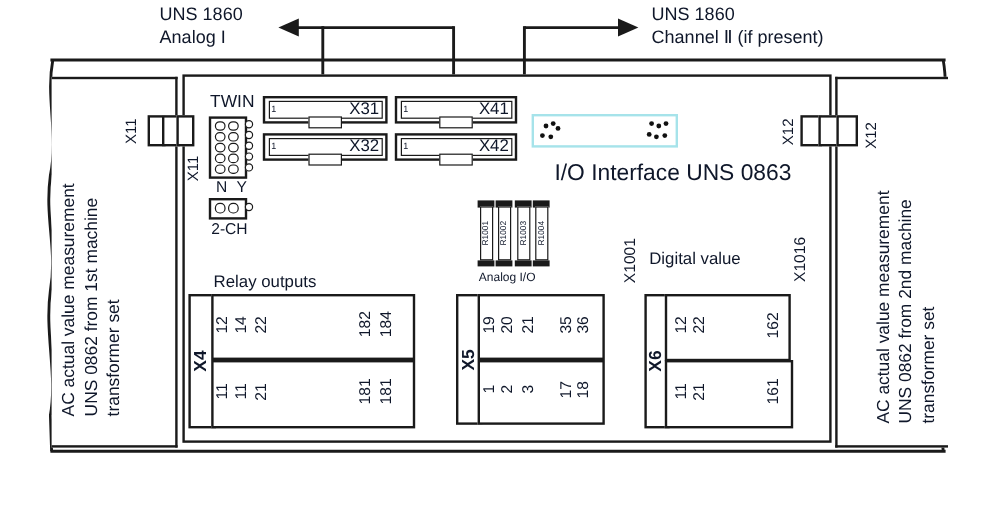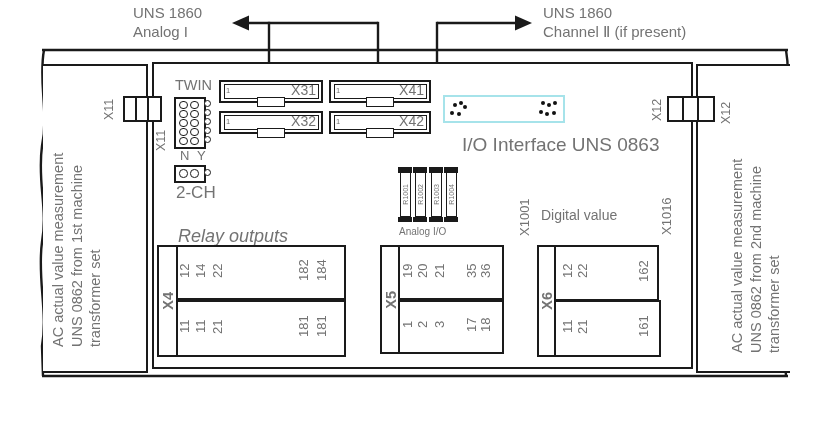--- a/index.html
+++ b/index.html
@@ -1,17 +1,17 @@
 <!DOCTYPE html>
 <html><head>
 <meta charset="utf-8">
 <style>
   html,body{margin:0;padding:0;background:#fff;}
   #stage{position:relative;width:828px;height:421px;background:#fff;overflow:hidden;
-         font-family:"Liberation Sans",sans-serif;color:#737373;}
+         font-family:"Liberation Sans",sans-serif;color:#0f172a;}
   .abs{position:absolute;}
   .vtext{writing-mode:vertical-rl;transform:rotate(180deg);}
   .vc{text-align:center;}
   
   .panel{position:absolute;border:2px solid #1a1a1a;background:#fff;}
   #left-panel{left:43px;top:64px;width:103px;height:305px;border-left:none;}
   #right-panel{left:696px;top:64px;width:92px;height:305px;border-right:none;}
   #main-board{left:152px;top:62px;width:537px;height:303px;}
   .panel-text{position:absolute;font-size:14.5px;line-height:18.5px;white-space:nowrap;}
   
@@ -146,21 +146,21 @@
   <div class="pcs" style="left:204px;top:127px;"></div>
   <div class="pcs" style="left:204px;top:136px;"></div>
 
   <div class="abs lbl" style="left:180px;top:148px;font-size:13px;">N</div>
   <div class="abs lbl" style="left:197px;top:148px;font-size:13px;">Y</div>
   <div class="jbox" style="left:174px;top:165px;width:28px;height:14px;">
     <div class="pc" style="left:3px;top:2px;"></div>
       <div class="pc" style="left:14px;top:2px;"></div>
   </div>
   <div class="pcs" style="left:204px;top:169px;"></div>
-  <div class="abs lbl" style="left:176px;top:183px;font-size:17px;">2-CH</div>
+  <div class="abs lbl" style="left:176px;top:183px;font-size:13px;">2-CH</div>
 
   <div class="ribbon" style="left:219px;top:80px;width:100px;">
     <div class="ribbon-inner"></div>
     <span class="ribbon-pin1">1</span>
     <span class="ribbon-label">X31</span>
     <div class="ribbon-notch"></div>
   </div>
   <div class="ribbon" style="left:329px;top:80px;width:98px;">
     <div class="ribbon-inner"></div>
     <span class="ribbon-pin1">1</span>
@@ -218,21 +218,21 @@
     <div class="res-cap bot"></div>
   </div>
   <div class="resistor" style="left:444px;">
     <div class="res-cap"></div>
     <div class="res-body">
         <span class="vtext">R1004</span>
       </div>
     <div class="res-cap bot"></div>
   </div>
 
-  <div class="abs lbl" style="left:178px;top:226px;font-size:18px;font-style:italic;">Relay outputs</div>
+  <div class="abs lbl" style="left:178px;top:226px;font-size:14px;">Relay outputs</div>
   <div class="abs lbl" style="left:399px;top:226px;font-size:10px;">Analog I/O</div>
   <div class="abs lbl" style="left:541px;top:207px;font-size:14px;">Digital value</div>
   <div class="abs vtext vc" style="left:517px;top:192px;height:50px;width:17px;font-size:13px;line-height:16px;">X1001</div>
   <div class="abs vtext vc" style="left:659px;top:190px;height:52px;width:17px;font-size:13px;line-height:16px;">X1016</div>
 
   <div class="conn-col" style="left:157px;top:245px;width:19px;height:108px;">
     <span class="vtext">X4</span>
   </div>
   <div class="conn-box" style="left:176px;top:245px;width:166px;height:51px;"></div>
   <div class="conn-box" style="left:176px;top:300px;width:166px;height:53px;"></div>

